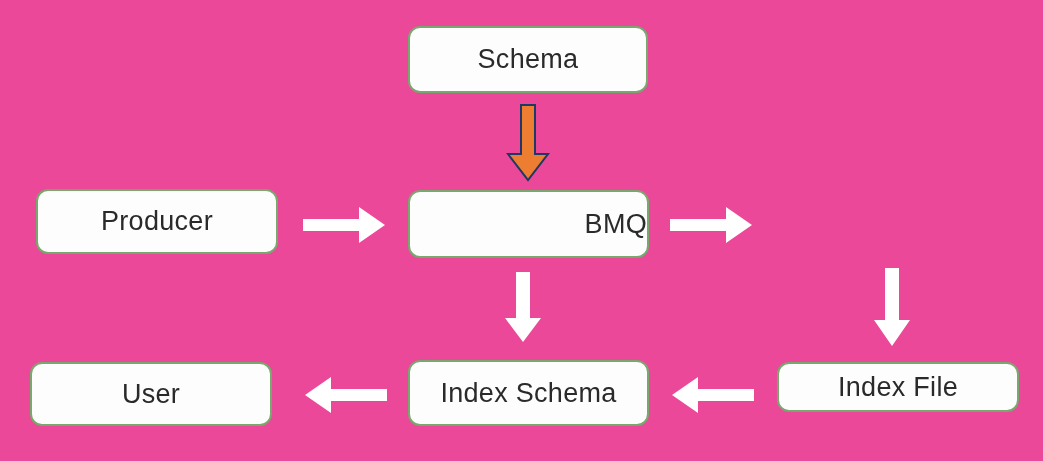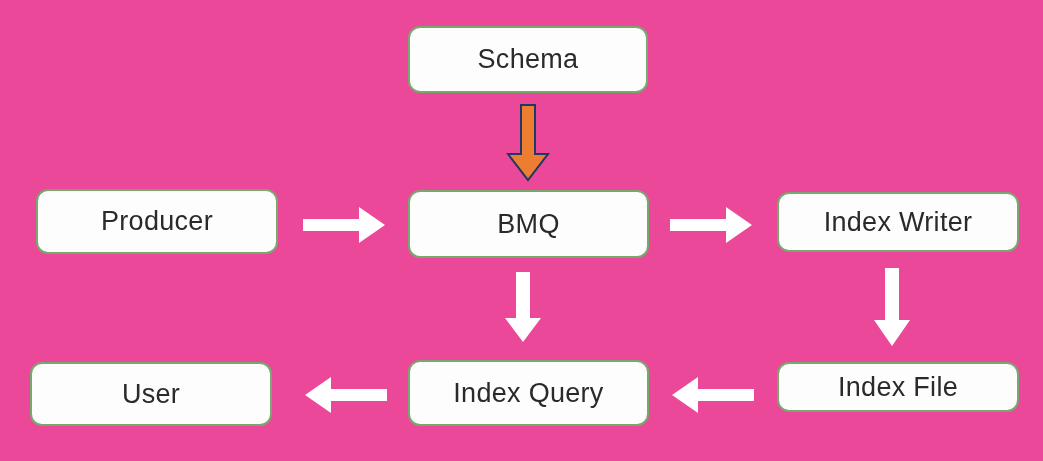--- a/index.html
+++ b/index.html
@@ -29,21 +29,21 @@
     justify-content: center;
     color: #2A2A2A;
     font-size: 27px;
     font-weight: 400;
     letter-spacing: 0.3px;
     font-family: "Liberation Sans", sans-serif;
   }
   
   #node-schema       { left: 408px; top: 26px;  width: 240px; height: 67px; }
   #node-producer     { left: 36px;  top: 189px; width: 242px; height: 65px; text-align: right; }
-  #node-bmq          { left: 408px; top: 190px; width: 241px; height: 68px; }
+  #node-bmq          { left: 408px; top: 190px; width: 241px; height: 68px; justify-content: flex-end; }
   #node-index-writer { left: 777px; top: 192px; width: 242px; height: 60px; }
   #node-user         { left: 30px;  top: 362px; width: 242px; height: 64px; }
   #node-index-query  { left: 408px; top: 360px; width: 241px; height: 66px; }
   #node-index-file   { left: 777px; top: 362px; width: 242px; height: 50px; }
 
   
   .arrow {
     position: absolute;
   }
   .arrow svg { display: block; }
@@ -78,30 +78,27 @@
   </div>
 
   <div class="node" id="node-producer">
     <span>Producer</span>
   </div>
 
   <div class="node" id="node-bmq">
     <span>BMQ</span>
   </div>
 
-  <div class="node" id="node-index-writer">
-    <span>Index Writer</span>
-  </div>
 
   <div class="node" id="node-user">
     <span>User</span>
   </div>
 
   <div class="node" id="node-index-query">
-    <span>Index Query</span>
+    <span>Index Schema</span>
   </div>
 
   <div class="node" id="node-index-file">
     <span>Index File</span>
   </div>
 
   <div class="arrow" id="arrow-schema-bmq">
     <svg width="50" height="78" viewBox="0 0 50 78">
       <polygon points="18,1 32,1 32,50 45,50 25,76 5,50 18,50" fill="#ED7D31" stroke="#1F3864" stroke-width="2" stroke-linejoin="miter"></polygon>
     </svg>

